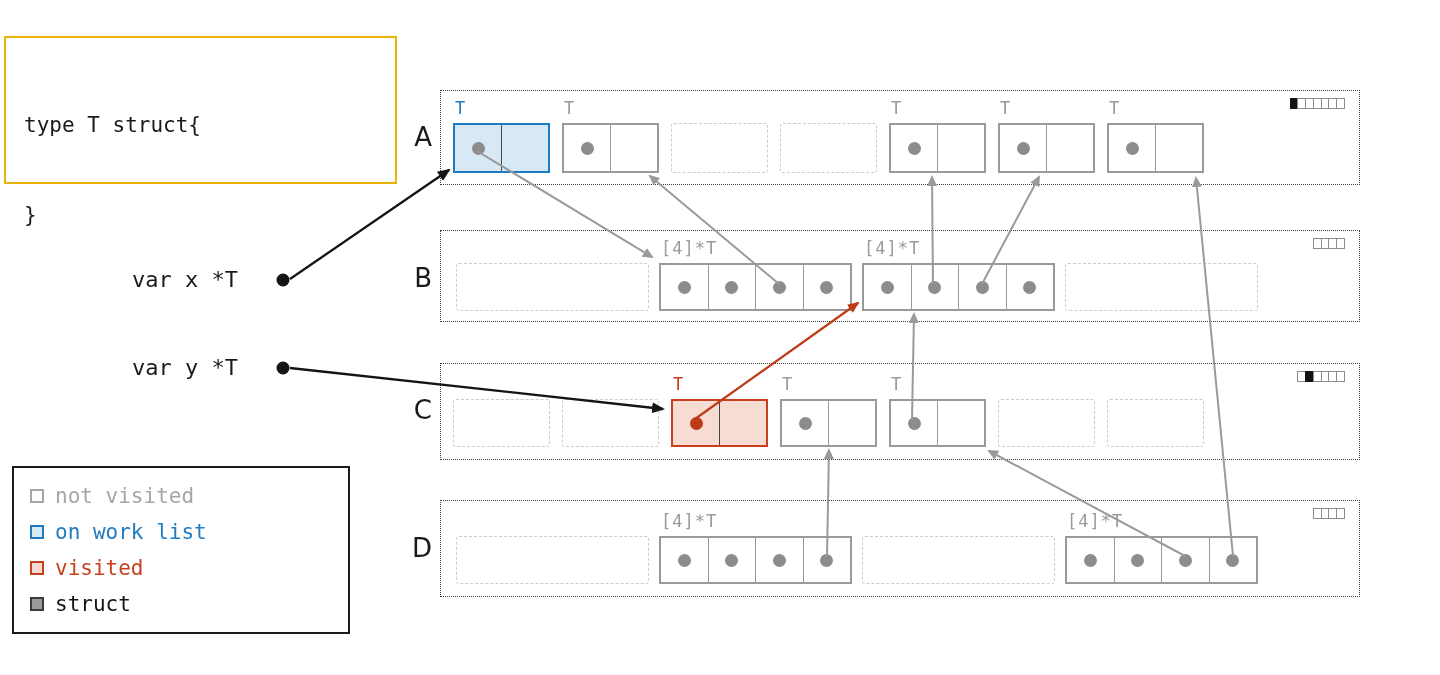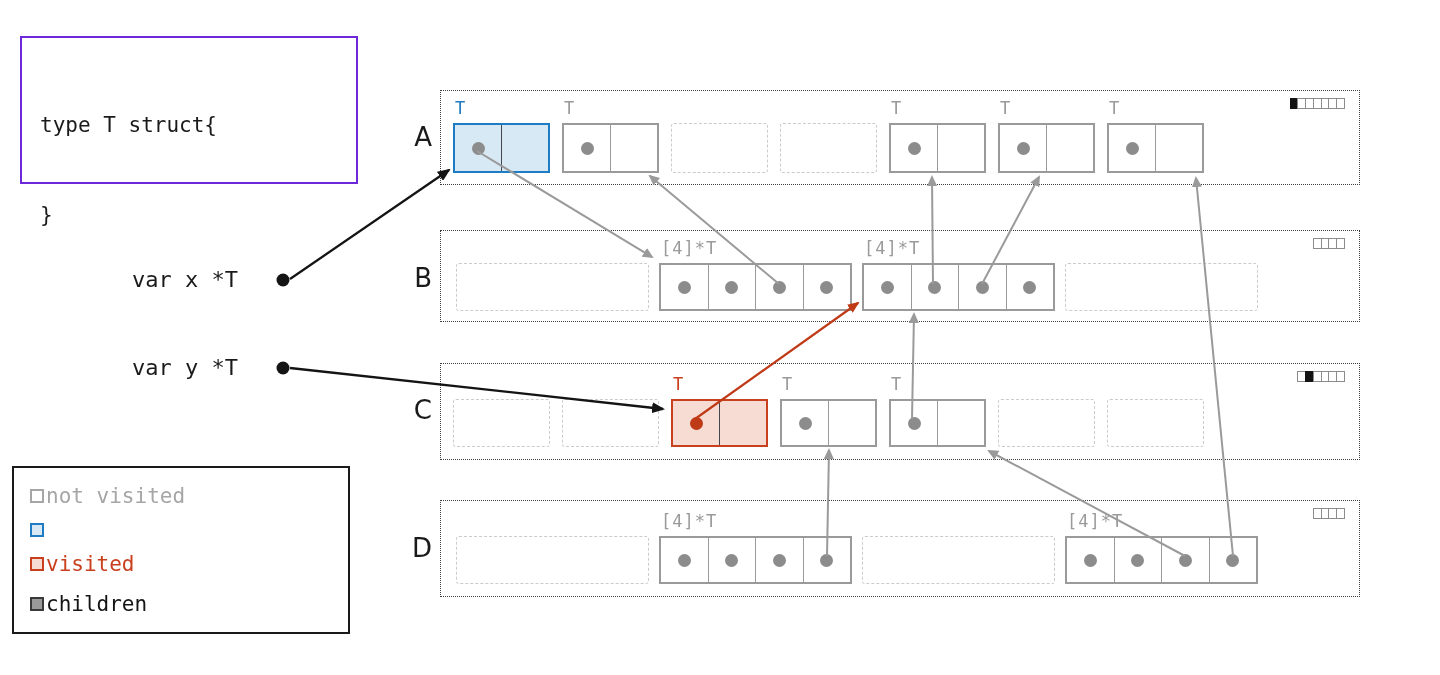--- a/index.html
+++ b/index.html
@@ -1,21 +1,21 @@
 <!DOCTYPE html>
 <html><head>
 <meta charset="utf-8">
 <style>
   * { box-sizing: border-box; margin: 0; padding: 0; }
   html,body { background:#ffffff; }
   body { font-family:"DejaVu Sans Mono", monospace; color:#1a1a1a; }
   .canvas { position:relative; width:1440px; height:675px; background:#ffffff; overflow:hidden; }
 
-  .code-box { position:absolute; left:20px; top:36px; width:338px; height:148px;
-    border:2px solid #6d28d9; padding:12px 18px; font-size:21px; line-height:30px; white-space:pre; }
+  .code-box { position:absolute; left:4px; top:36px; width:393px; height:148px;
+    border:2px solid #eab308; padding:12px 18px; font-size:21px; line-height:30px; white-space:pre; }
 
   .var-label { position:absolute; left:44px; width:194px; text-align:right; font-size:22px; line-height:26px; }
 
   .row-label { position:absolute; left:398px; width:34px; text-align:right; font-size:26px; line-height:30px;
     font-family:"DejaVu Sans", sans-serif; }
 
   .row-box { position:absolute; left:440px; width:920px; border:1.6px dotted #3c3c3c; background:#fff; }
 
   .free-slot { position:absolute; border:1.6px dashed #cbcbcb; border-radius:3px; background:#fff; }
 
@@ -33,21 +33,21 @@
   .obj-label.on-work-list { color:#1f7bc2; }
   .obj-label.active { color:#c9401f; }
 
   .usage { position:absolute; right:14px; top:7px; display:flex; }
   .seg { width:9px; height:11px; border:1.3px solid #8c8c8c; margin-left:-1.3px; background:#fff; }
   .seg:first-child { margin-left:0; }
   .seg.filled { background:#141414; border-color:#141414; }
 
   .legend { position:absolute; left:12px; top:466px; width:338px; height:168px; border:2px solid #1a1a1a;
     padding:15px 16px; display:flex; flex-direction:column; justify-content:space-between; }
-  .legend-item { display:flex; align-items:center; gap:2px; font-size:21px; line-height:26px; }
+  .legend-item { display:flex; align-items:center; gap:11px; font-size:21px; line-height:26px; }
   .swatch { width:14px; height:14px; border:2.6px solid; flex:none; }
   .swatch.not-visited { border-color:#a6a6a6; background:#fff; }
   .swatch.on-work-list { border-color:#1f7bc2; background:#d8e9f6; }
   .swatch.active { border-color:#c9401f; background:#f6dcd2; }
   .swatch.visited { border-color:#3a3a3a; background:#9a9a9a; }
   .legend-text.not-visited { color:#a6a6a6; }
   .legend-text.on-work-list { color:#1f7bc2; }
   .legend-text.active { color:#c9401f; }
   .legend-text.visited { color:#141414; }
 
@@ -238,28 +238,29 @@
       </div>
     </div>
 
   <div class="legend">
     <div class="legend-item">
       <span class="swatch not-visited"></span>
       <span class="legend-text not-visited">not visited</span>
     </div>
     <div class="legend-item">
       <span class="swatch on-work-list"></span>
+      <span class="legend-text on-work-list">on work list</span>
     </div>
     <div class="legend-item">
       <span class="swatch active"></span>
       <span class="legend-text active">visited</span>
     </div>
     <div class="legend-item">
       <span class="swatch visited"></span>
-      <span class="legend-text visited">children</span>
+      <span class="legend-text visited">struct</span>
     </div>
   </div>
 
   <svg id="edges-svg" width="1440" height="675">
     <defs>
       <marker id="ah-gray" markerUnits="userSpaceOnUse" markerWidth="11" markerHeight="10" refX="9" refY="5" orient="auto">
         <path d="M0,0 L11,5 L0,10 z" fill="#9a9a9a"></path>
       </marker>
       <marker id="ah-black" markerUnits="userSpaceOnUse" markerWidth="13" markerHeight="11" refX="11" refY="5.5" orient="auto">
         <path d="M0,0 L13,5.5 L0,11 z" fill="#141414"></path>

